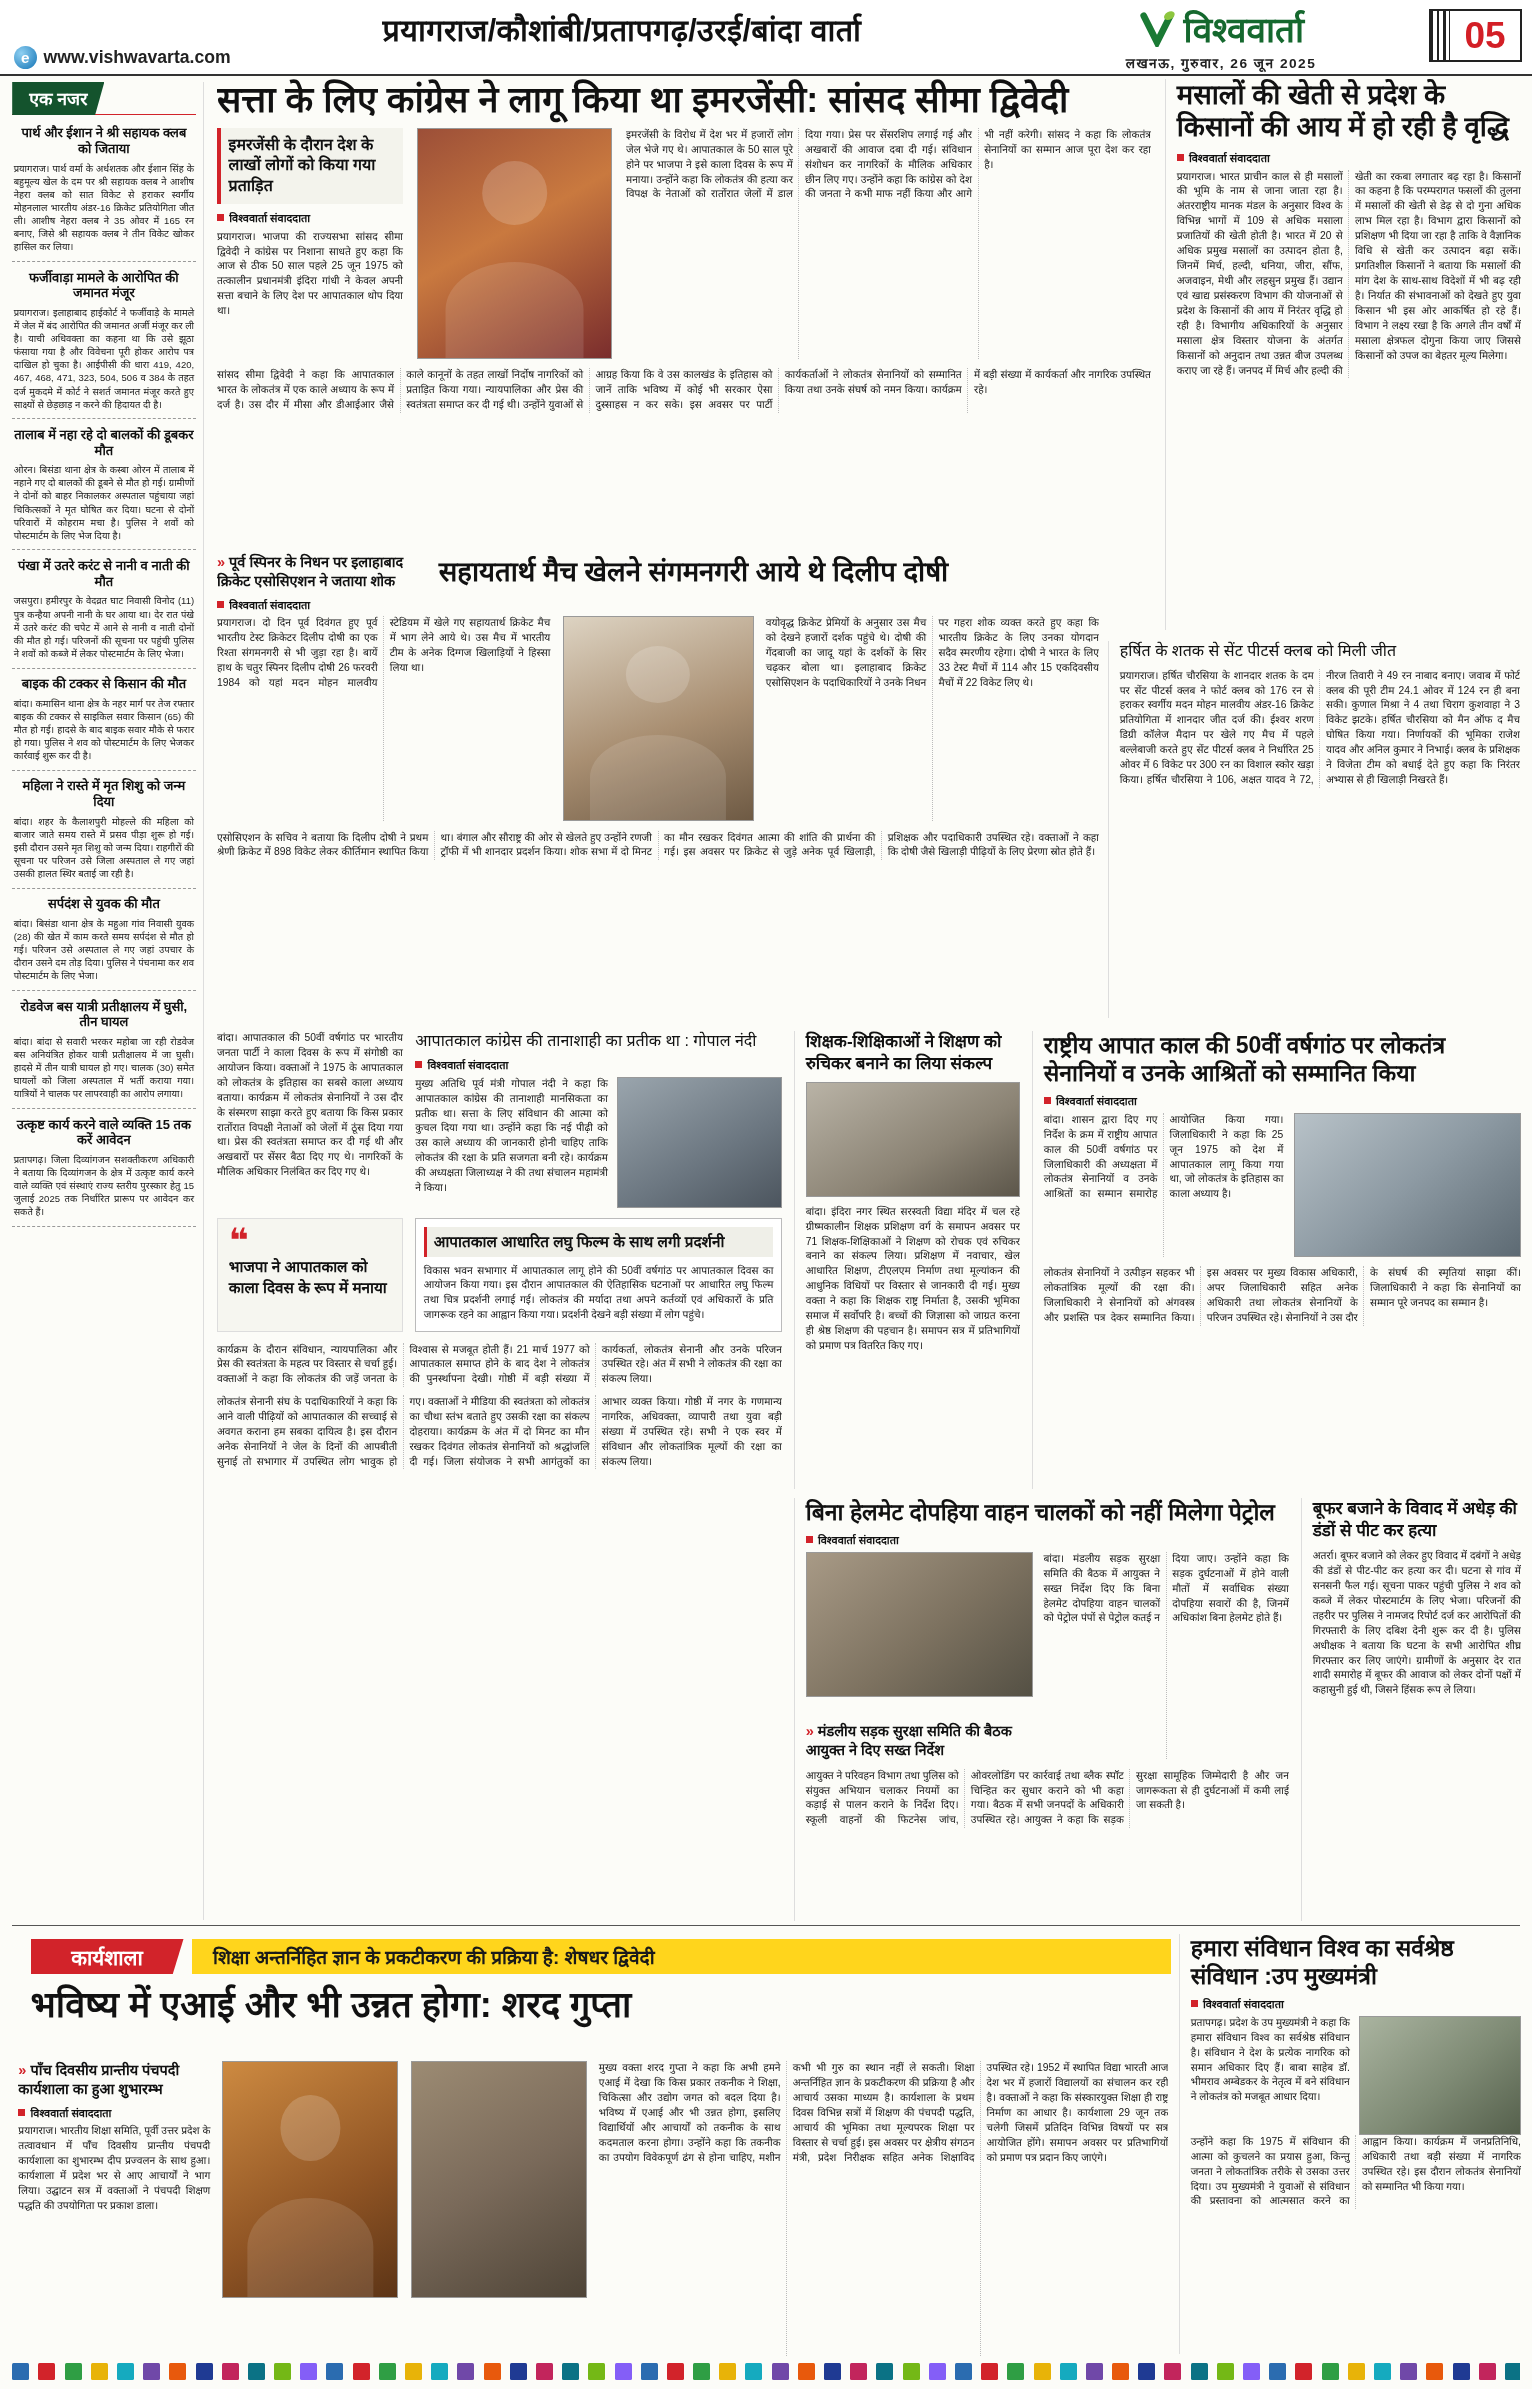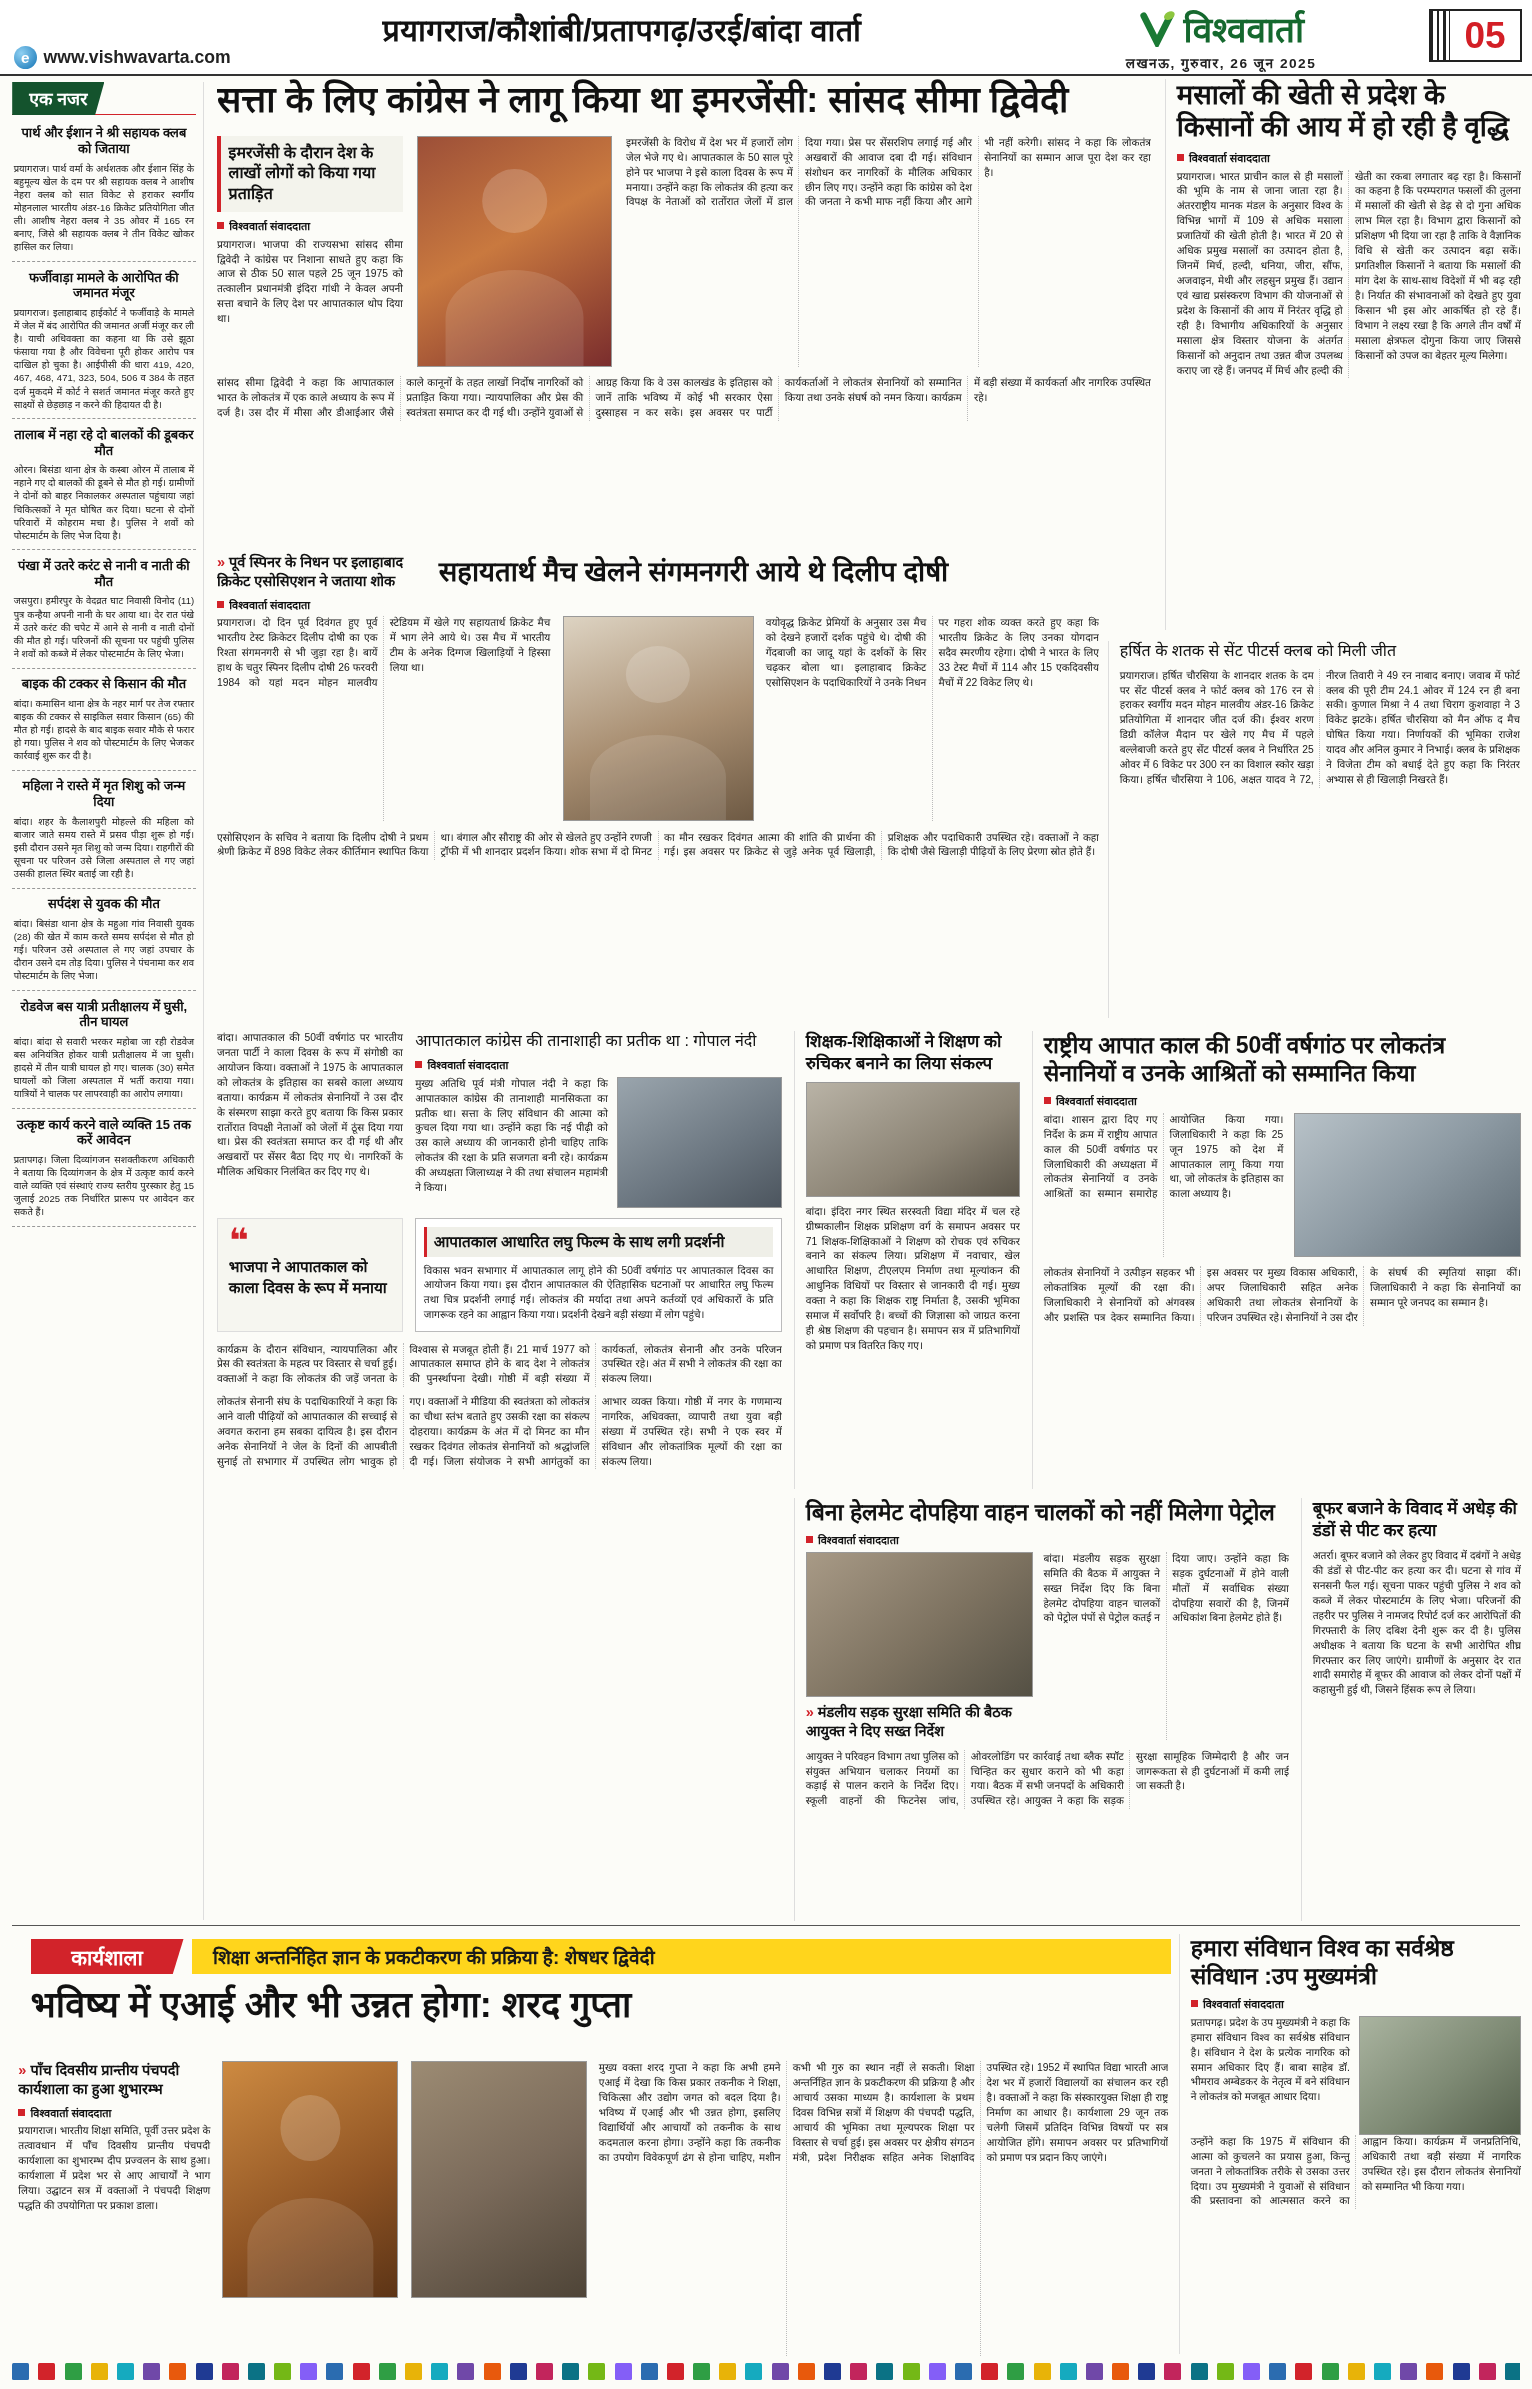--- a/index.html
+++ b/index.html
@@ -133,21 +133,21 @@
       <p class="rail-body">बांदा। बांदा से सवारी भरकर महोबा जा रही रोडवेज बस अनियंत्रित होकर यात्री प्रतीक्षालय में जा घुसी। हादसे में तीन यात्री घायल हो गए। चालक (30) समेत घायलों को जिला अस्पताल में भर्ती कराया गया। यात्रियों ने चालक पर लापरवाही का आरोप लगाया।</p>
     </div>
     <div class="rail-item">
       <h3 class="rail-hl">उत्कृष्ट कार्य करने वाले व्यक्ति 15 तक करें आवेदन</h3>
       <p class="rail-body">प्रतापगढ़। जिला दिव्यांगजन सशक्तीकरण अधिकारी ने बताया कि दिव्यांगजन के क्षेत्र में उत्कृष्ट कार्य करने वाले व्यक्ति एवं संस्थाएं राज्य स्तरीय पुरस्कार हेतु 15 जुलाई 2025 तक निर्धारित प्रारूप पर आवेदन कर सकते हैं।</p>
     </div>
   </aside>
 
   <section class="story abs" style="left:217px;top:79px;width:934px;height:463px">
     <h1 class="hl-xxl">सत्ता के लिए कांग्रेस ने लागू किया था इमरजेंसी: सांसद सीमा द्विवेदी</h1>
-    <div style="display:flex;gap:14px;margin-top:15px">
+    <div style="display:flex;gap:14px;margin-top:7px">
       <div style="width:186px;flex:0 0 auto">
         <div class="subhead-box">इमरजेंसी के दौरान देश के लाखों लोगों को किया गया प्रताड़ित</div>
         <div class="byline">
           <span class="byline-bullet"></span>
           <span>विश्ववार्ता संवाददाता</span>
         </div>
         <p class="body-txt">प्रयागराज। भाजपा की राज्यसभा सांसद सीमा द्विवेदी ने कांग्रेस पर निशाना साधते हुए कहा कि आज से ठीक 50 साल पहले 25 जून 1975 को तत्कालीन प्रधानमंत्री इंदिरा गांधी ने केवल अपनी सत्ता बचाने के लिए देश पर आपातकाल थोप दिया था।</p>
       </div>
       <div class="photo portrait ph-seema" style="width:195px;height:231px"></div>
       <p class="body-txt cols-3" style="flex:1">इमरजेंसी के विरोध में देश भर में हजारों लोग जेल भेजे गए थे। आपातकाल के 50 साल पूरे होने पर भाजपा ने इसे काला दिवस के रूप में मनाया। उन्होंने कहा कि लोकतंत्र की हत्या कर विपक्ष के नेताओं को रातोंरात जेलों में डाल दिया गया। प्रेस पर सेंसरशिप लगाई गई और अखबारों की आवाज दबा दी गई। संविधान संशोधन कर नागरिकों के मौलिक अधिकार छीन लिए गए। उन्होंने कहा कि कांग्रेस को देश की जनता ने कभी माफ नहीं किया और आगे भी नहीं करेगी। सांसद ने कहा कि लोकतंत्र सेनानियों का सम्मान आज पूरा देश कर रहा है।</p>
@@ -239,21 +239,21 @@
 
   <section class="story abs v-sep-l" style="left:794px;top:1498px;width:495px;height:423px">
     <h2 class="hl-lg">बिना हेलमेट दोपहिया वाहन चालकों को नहीं मिलेगा पेट्रोल</h2>
     <div class="byline">
       <span class="byline-bullet"></span>
       <span>विश्ववार्ता संवाददाता</span>
     </div>
     <div style="display:flex;gap:10.7px;margin-top:3.1px">
       <div style="width:227px;flex:0 0 auto">
         <div class="photo ph-helmet" style="width:227px;height:145px"></div>
-        <div class="kicker" style="margin-top:6px">
+        <div class="kicker" style="margin-top:25px">
           <span class="marker">»</span>
           <span>मंडलीय सड़क सुरक्षा समिति की बैठक आयुक्त ने दिए सख्त निर्देश</span>
         </div>
       </div>
       <p class="body-txt cols-2" style="flex:1">बांदा। मंडलीय सड़क सुरक्षा समिति की बैठक में आयुक्त ने सख्त निर्देश दिए कि बिना हेलमेट दोपहिया वाहन चालकों को पेट्रोल पंपों से पेट्रोल कतई न दिया जाए। उन्होंने कहा कि सड़क दुर्घटनाओं में होने वाली मौतों में सर्वाधिक संख्या दोपहिया सवारों की है, जिनमें अधिकांश बिना हेलमेट होते हैं।</p>
     </div>
     <p class="body-txt cols-3" style="margin-top:9.2px">आयुक्त ने परिवहन विभाग तथा पुलिस को संयुक्त अभियान चलाकर नियमों का कड़ाई से पालन कराने के निर्देश दिए। स्कूली वाहनों की फिटनेस जांच, ओवरलोडिंग पर कार्रवाई तथा ब्लैक स्पॉट चिन्हित कर सुधार कराने को भी कहा गया। बैठक में सभी जनपदों के अधिकारी उपस्थित रहे। आयुक्त ने कहा कि सड़क सुरक्षा सामूहिक जिम्मेदारी है और जन जागरूकता से ही दुर्घटनाओं में कमी लाई जा सकती है।</p>
   </section>
 
   <section class="story abs v-sep-l" style="left:1301px;top:1498px;width:220px;height:423px">

